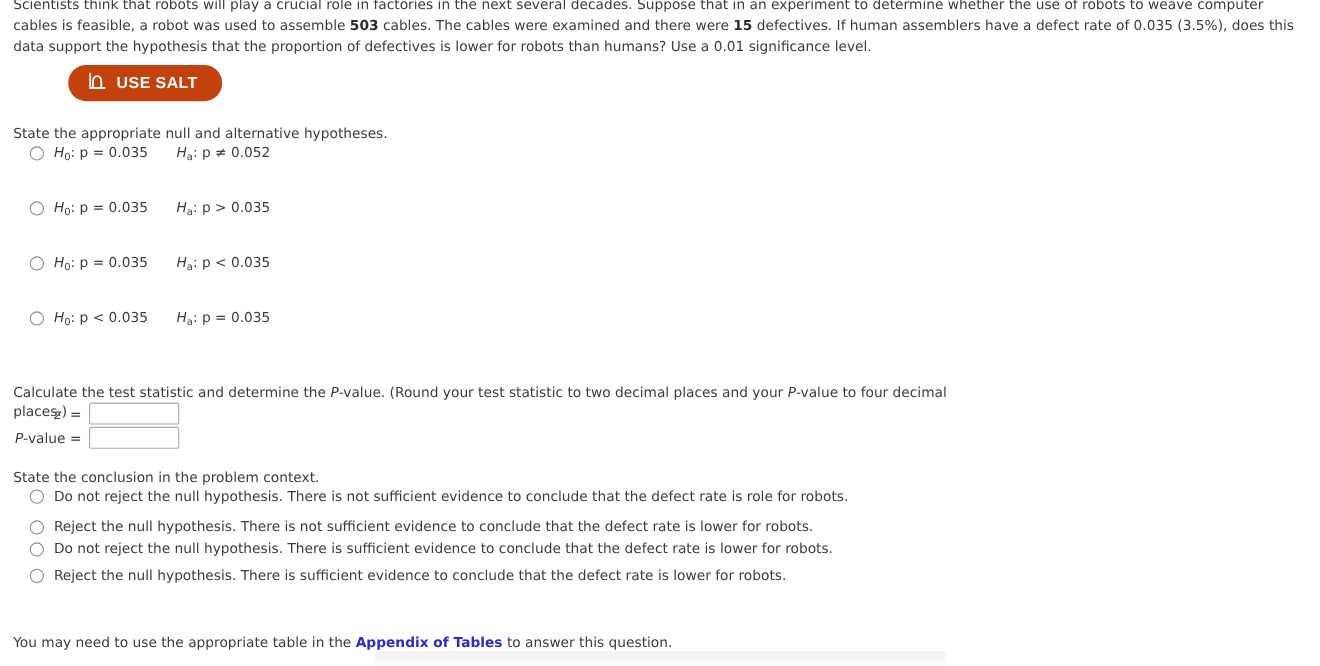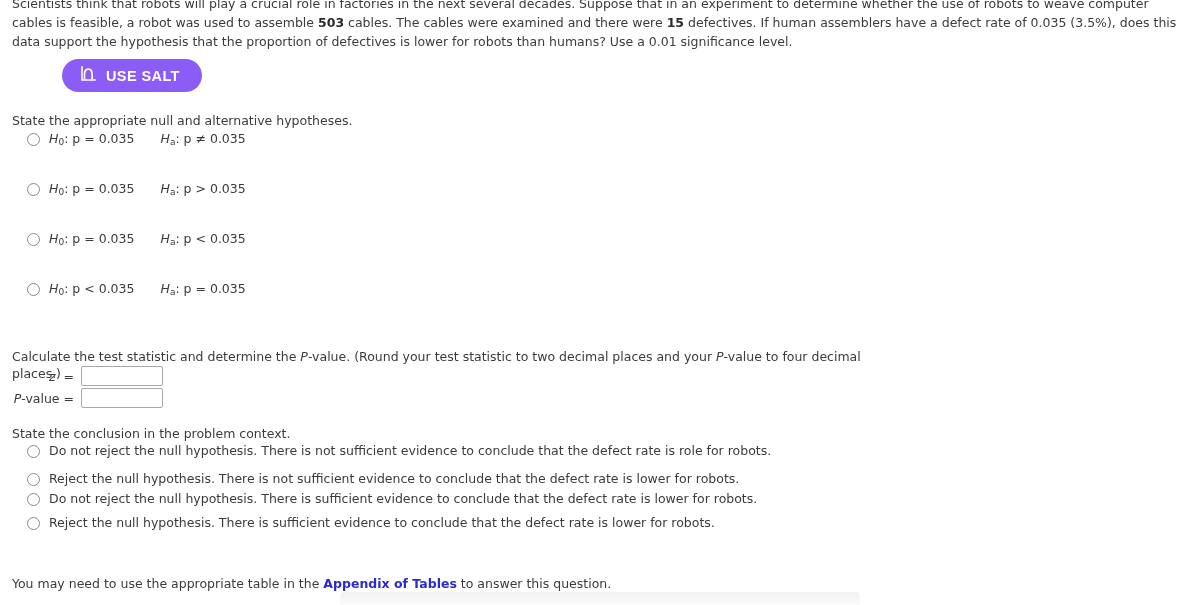--- a/index.html
+++ b/index.html
@@ -38,21 +38,21 @@
   
   .salt-wrap {
     position: absolute;
     left: 62px;
     top: 59px;
   }
   .salt-btn {
     display: inline-flex;
     align-items: center;
     gap: 9px;
-    background: #8b5cf6;
+    background: #c2410c;
     border: none;
     border-radius: 17px;
     height: 33px;
     padding: 0 22px 0 18px;
     cursor: pointer;
     box-shadow: none;
   }
   .salt-label {
     color: #ffffff;
     font-weight: bold;
@@ -182,21 +182,21 @@
       <span class="salt-label">USE SALT</span>
     </button>
   </div>
 
   <div class="prompt" id="prompt-hypotheses">State the appropriate null and alternative hypotheses.</div>
 
   <div class="option" style="left:27px; top:131px;">
     <span class="radio"></span>
     <span class="hyp-block">
       <span class="hyp-line"><span class="H">H</span><span class="sub">0</span><span>: p = 0.035</span></span>
-      <span class="hyp-line hyp-second"><span class="H">H</span><span class="sub">a</span><span>: p ≠ 0.035</span></span>
+      <span class="hyp-line hyp-second"><span class="H">H</span><span class="sub">a</span><span>: p ≠ 0.052</span></span>
     </span>
   </div>
 
   <div class="option" style="left:27px; top:181px;">
     <span class="radio"></span>
     <span class="hyp-block">
       <span class="hyp-line"><span class="H">H</span><span class="sub">0</span><span>: p = 0.035</span></span>
       <span class="hyp-line hyp-second"><span class="H">H</span><span class="sub">a</span><span>: p &gt; 0.035</span></span>
     </span>
   </div>

